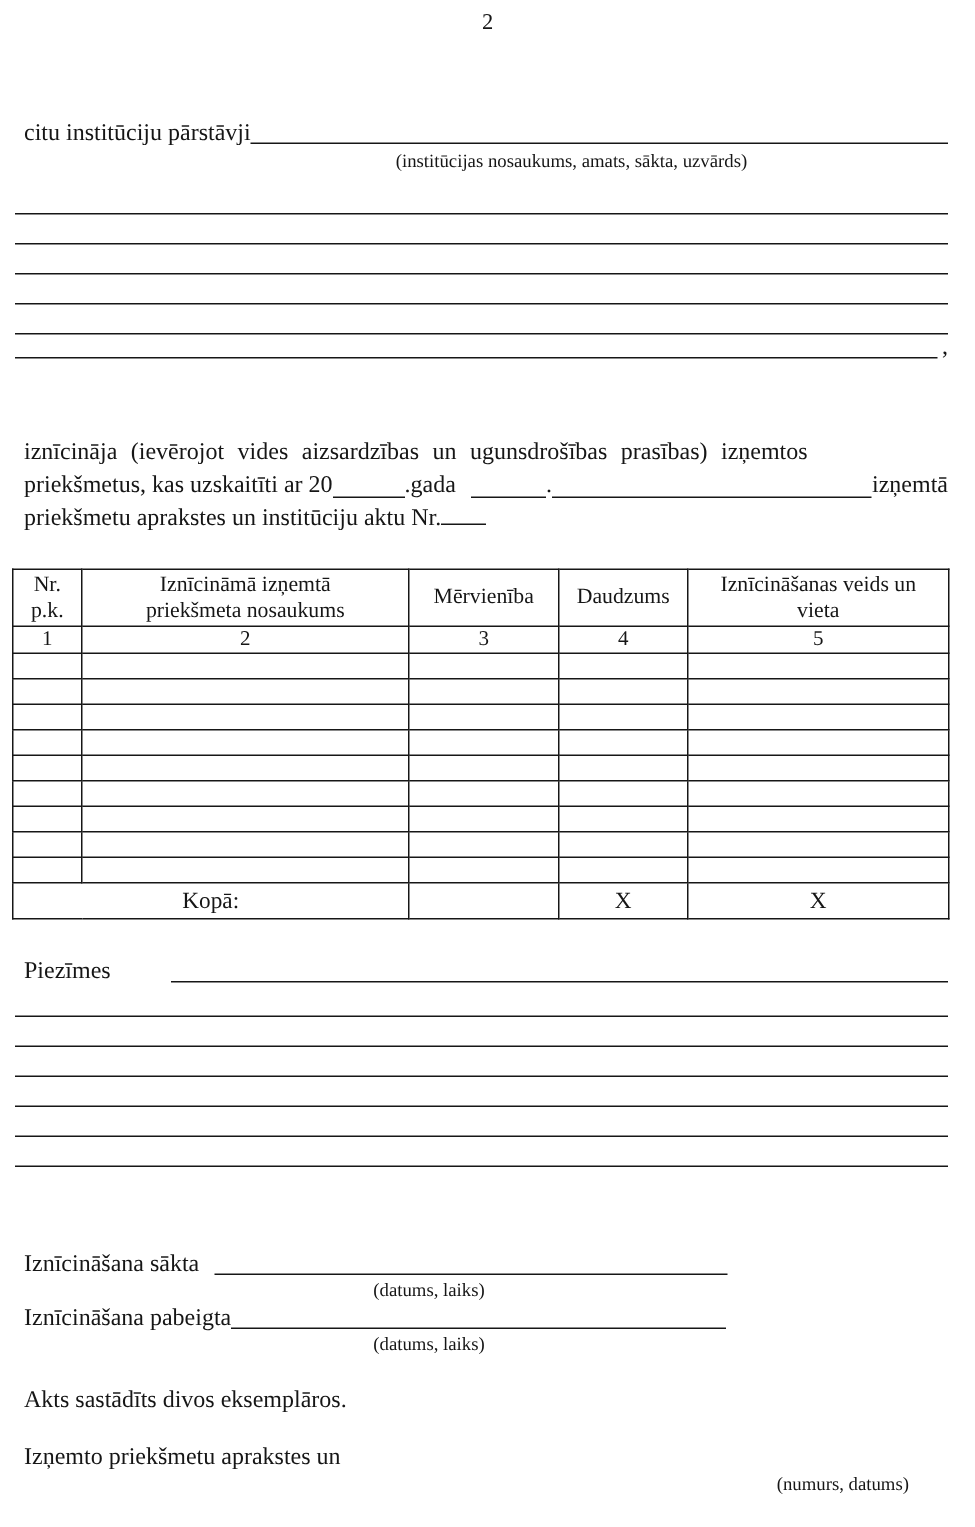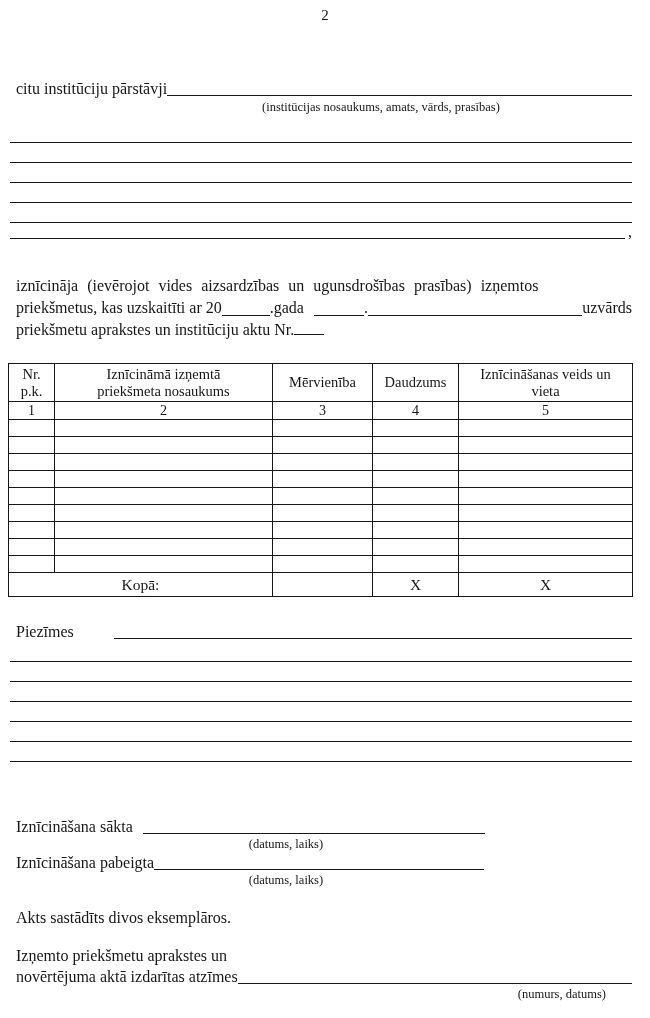--- a/index.html
+++ b/index.html
@@ -25,21 +25,21 @@
 
   
   .toprules { margin: 12px 18px 0 10px; }
   .rule { height: 20px; border-bottom: 1px solid #161616; }
   .toprules .rule:first-child { height: 16px; }
   .rule-comma { display: flex; align-items: flex-end; }
   .rule-comma .rule { flex: 1; }
   .rule-comma .comma { padding-left: 3px; line-height: 15px; }
 
   
-  .para { margin: 36px 18px 0 16px; line-height: 22px; }
+  .para { margin: 52px 18px 0 16px; line-height: 22px; }
   .para .l1 { word-spacing: 5px; }
   .para .l2 .blank { }
   .sp10 { display: inline-block; width: 10px; }
 
   
   .form-table {
     border-collapse: collapse; table-layout: fixed;
     margin: 22px 8px 0 8px; width: 624px;
     font-size: 14.5px; line-height: 17px;
   }
@@ -71,21 +71,21 @@
 
 <div class="page">
 
   <div class="page-num">2</div>
 
   <div class="intro">
     <div class="flexline">
       <span>citu institūciju pārstāvji</span>
         <span class="blank grow"></span>
     </div>
-    <div class="caption">(institūcijas nosaukums, amats, vārds, prasības)</div>
+    <div class="caption">(institūcijas nosaukums, amats, sākta, uzvārds)</div>
   </div>
 
   <div class="toprules">
     <div class="rule"></div>
     <div class="rule"></div>
     <div class="rule"></div>
     <div class="rule"></div>
     <div class="rule"></div>
     <div class="rule-comma">
       <div class="rule"></div>
@@ -96,21 +96,21 @@
   <div class="para">
     <div class="l1">iznīcināja (ievērojot vides aizsardzības un ugunsdrošības prasības) izņemtos</div>
     <div class="l2 flexline">
       <span>priekšmetus, kas uzskaitīti ar 20</span>
         <span class="blank" style="width:48px"></span>
         <span>.gada</span>
         <span class="sp10"></span>
         <span class="blank" style="width:50px"></span>
         <span>.</span>
         <span class="blank grow"></span>
-        <span>uzvārds</span>
+        <span>izņemtā</span>
     </div>
     <div class="l3">
       <span>priekšmetu aprakstes un institūciju aktu Nr.</span><span class="blank" style="width:30px; height:13px;"></span>
     </div>
   </div>
 
   <table class="form-table">
     <colgroup>
       <col style="width:46px">
         <col style="width:218px">
@@ -235,22 +235,18 @@
     <div class="field flexline">
       <span>Iznīcināšana pabeigta</span>
         <span class="blank" style="width:330px"></span>
     </div>
     <div class="caption cap-datums">(datums, laiks)</div>
 
     <div class="copies">Akts sastādīts divos eksemplāros.</div>
 
     <div class="marks">
       <div>Izņemto priekšmetu aprakstes un</div>
-      <div class="field flexline">
-        <span>novērtējuma aktā izdarītas atzīmes</span>
-          <span class="blank grow"></span>
-      </div>
       <div class="caption cap-numurs">(numurs, datums)</div>
     </div>
 
   </div>
 
 </div>
 
 </body></html>

